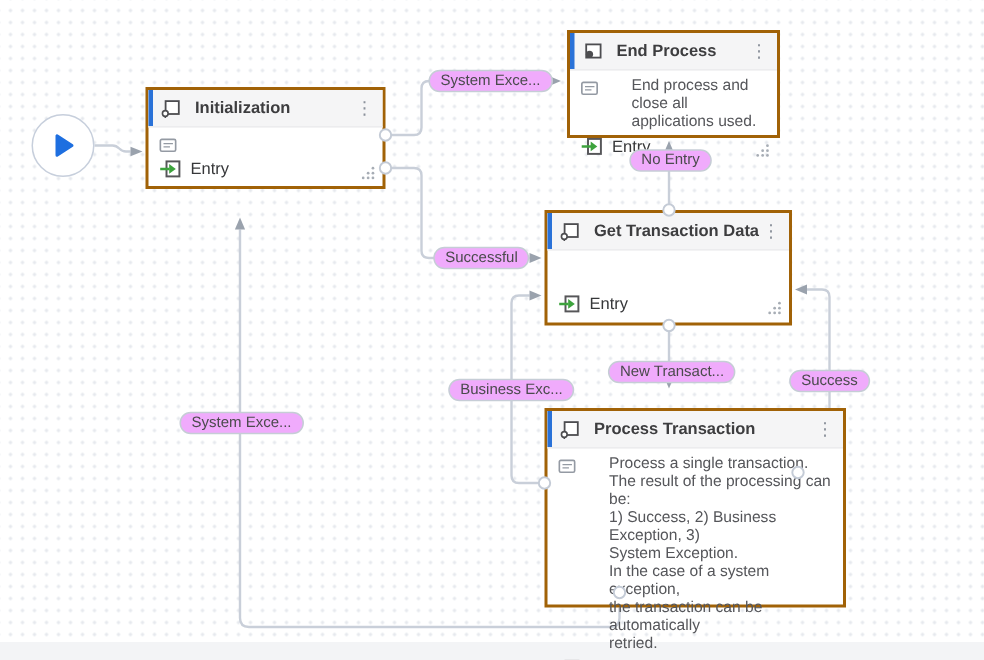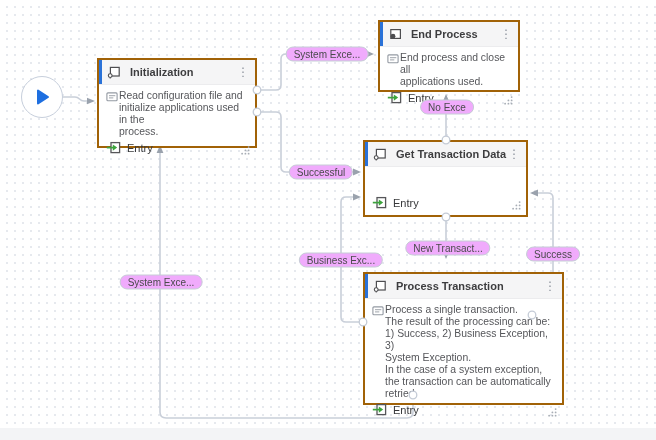--- a/index.html
+++ b/index.html
@@ -41,21 +41,21 @@
     position:absolute;left:0;top:0;width:3px;height:24px;background:#2a72d8;
   }
   .state-title{
     font-size:11px;font-weight:700;color:#3d3d3f;white-space:nowrap;
   }
   .menu-btn{
     position:absolute;right:3px;top:50%;transform:translateY(-50%);
     color:#8b919b;font-size:12px;line-height:12px;padding:0 3px;cursor:pointer;
   }
   .state-body{
-    display:flex;align-items:flex-start;gap:1px;
+    display:flex;align-items:flex-start;gap:22px;
     padding:5px 6px 0 7px;
   }
   .desc{
     font-size:10.4px;line-height:12px;color:#55565a;white-space:pre-line;
   }
   .entry-row{
     margin-top:auto;display:flex;align-items:center;gap:6px;
     padding:2px 8px 5px 7px;position:relative;
   }
   .entry-label{font-size:11px;color:#37383a;}
@@ -106,40 +106,37 @@
     <path class="wire" d="M413,395 V412 Q413,418 407,418 H166 Q160,418 160,412 V153"></path>
     <polygon class="ah" points="156.6,153 163.4,153 160,145"></polygon>
   </svg>
 
   <div class="start-node">
     <svg class="icon" width="20" height="20" viewBox="0 0 20 20">
       <polygon points="6,3.5 6,16.5 16,10" fill="#1e6fe0" stroke="#1e6fe0" stroke-width="2" stroke-linejoin="round"></polygon>
     </svg>
   </div>
 
-  <div class="state" style="left:97px;top:58px;width:160px;height:90px;">
+  <div class="state" style="left:97px;top:58px;width:160px;height:68px;">
     <div class="state-header">
       <div class="accent"></div>
       <svg class="icon" width="14" height="14" viewBox="0 0 14 14">
         <rect x="3.4" y="2.4" width="8.8" height="8.6" fill="#ffffff" stroke="#4d4d50" stroke-width="1.2"></rect>
         <circle cx="3.2" cy="10.6" r="1.9" fill="#ffffff" stroke="#4d4d50" stroke-width="1.1"></circle>
         <line x1="3.2" y1="12.5" x2="3.2" y2="13.6" stroke="#4d4d50" stroke-width="1.1"></line>
       </svg>
       <span class="state-title">Initialization</span>
       <span class="menu-btn">⋮</span>
     </div>
     <div class="state-body">
       <svg class="icon" width="12" height="12" viewBox="0 0 12 12" style="margin-top:1px;">
         <rect x="0.9" y="1.9" width="10.2" height="7.9" rx="1" fill="#ffffff" stroke="#949aa3" stroke-width="1.1"></rect>
         <line x1="3" y1="4.7" x2="9.3" y2="4.7" stroke="#949aa3" stroke-width="0.9"></line>
         <line x1="3" y1="6.9" x2="7.3" y2="6.9" stroke="#949aa3" stroke-width="0.9"></line>
       </svg>
-      <span class="desc">Read configuration file and
-initialize applications used in the
-process.</span>
     </div>
     <div class="entry-row">
       <svg class="icon" width="15" height="15" viewBox="0 0 15 15">
         <rect x="5" y="2.6" width="8.6" height="10" fill="#ffffff" stroke="#565659" stroke-width="1.3"></rect>
         <line x1="0.8" y1="7.6" x2="7" y2="7.6" stroke="#3da33d" stroke-width="1.7"></line>
         <polygon points="6.8,4.4 6.8,10.8 11.2,7.6" fill="#3da33d"></polygon>
       </svg>
       <span class="entry-label">Entry</span>
       <svg class="grip icon" width="11" height="11" viewBox="0 0 12 12">
         <circle cx="10.5" cy="3.4" r="1" fill="#a7adb5"></circle>
@@ -266,18 +263,18 @@
     <circle class="port" cx="257" cy="112" r="3.8"></circle>
     <circle class="port" cx="446" cy="140" r="3.8"></circle>
     <circle class="port" cx="446" cy="217" r="3.8"></circle>
     <circle class="port" cx="363" cy="322" r="3.8"></circle>
     <circle class="port" cx="532" cy="315" r="3.8"></circle>
     <circle class="port" cx="413" cy="395" r="3.8"></circle>
   </svg>
 
   <div class="pill" style="left:327px;top:54px;">System Exce...</div>
   <div class="pill" style="left:321px;top:172px;">Successful</div>
-  <div class="pill" style="left:447px;top:107px;">No Exce</div>
+  <div class="pill" style="left:447px;top:107px;">No Entry</div>
   <div class="pill" style="left:448px;top:248px;">New Transact...</div>
   <div class="pill" style="left:341px;top:260px;">Business Exc...</div>
   <div class="pill" style="left:553px;top:254px;">Success</div>
   <div class="pill" style="left:161px;top:282px;">System Exce...</div>
 </div>
 
 </body></html>

